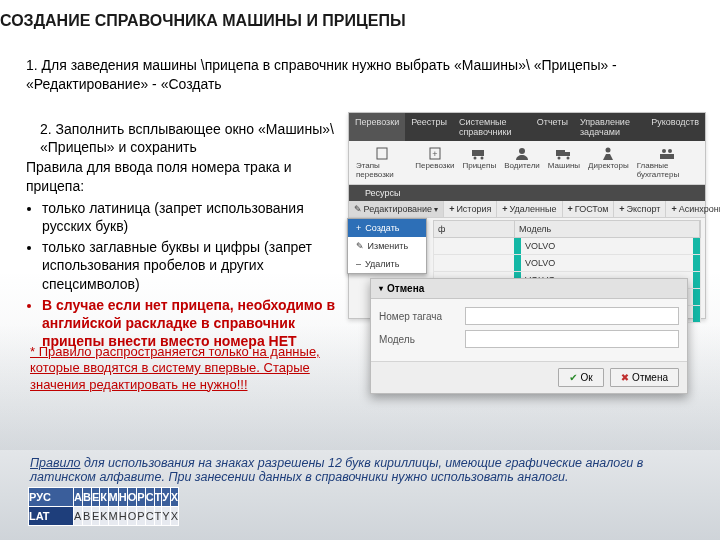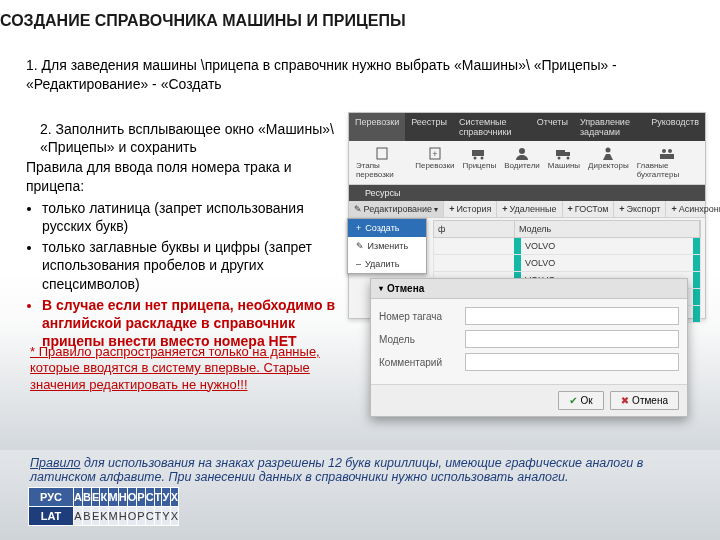--- a/index.html
+++ b/index.html
@@ -9,21 +9,21 @@
 .step1{position:absolute;top:56px;left:26px;right:26px;font-size:14px;line-height:1.35}
 .left-col{position:absolute;top:120px;left:26px;width:310px;font-size:14px;line-height:1.3}
 .rules{margin-top:2px}
 .rules ul{margin:4px 0 0 16px;padding:0}
 .rules li{margin-bottom:3px}
 .red{color:#c00000;font-weight:700}
 .redover{position:absolute;top:344px;left:30px;width:300px;font-size:13px;line-height:1.25;color:#c00000;text-decoration:underline}
 .gost{position:absolute;bottom:56px;left:30px;right:30px;font-size:12.5px;font-style:italic;color:#1e3e7b}
 .gostlabel{text-decoration:underline;font-style:italic}
 .letters{position:absolute;bottom:14px;left:28px;right:28px;font-size:11px;border-collapse:collapse}
-.letters td,.letters th{border:1px solid #fff;padding:3px 0;text-align:center}
+.letters td,.letters th{border:1px solid #fff;padding:3px 0;text-align:left}
 .letters .hdr{background:#1e3e7b;color:#fff;font-weight:700;width:44px}
 .letters .row1 td{background:#3a5e9b;color:#fff;font-weight:700}
 .letters .row2 td{background:#e7eaf0;color:#333}
 
 
 .app{position:absolute;top:112px;left:348px;width:356px;background:#f3f3f3;border:1px solid #c4c4c4;box-shadow:0 2px 4px rgba(0,0,0,0.15);font-size:10px;color:#333}
 .menubar{display:flex;background:#3a3a3a;color:#ddd;font-size:9px}
 .menubar div{padding:4px 6px}
 .toolbar{display:flex;gap:2px;padding:3px 4px;border-bottom:1px solid #d0d0d0}
 .tool{display:flex;flex-direction:column;align-items:center;gap:1px;padding:2px 3px;color:#444;font-size:8px}
@@ -258,24 +258,20 @@
       </div>
   <div class="body">
     <div class="field">
           <label>Номер тагача</label>
           <div class="inp"></div>
         </div>
     <div class="field">
           <label>Модель</label>
           <div class="inp"></div>
         </div>
-    <div class="field">
-          <label>Комментарий</label>
-          <div class="inp"></div>
-        </div>
   </div>
   <div class="btns">
     <div class="btn">
           <span style="color:#2a8a2a">✔</span>
           <span>Ок</span>
         </div>
     <div class="btn">
           <span style="color:#c03030">✖</span>
           <span>Отмена</span>
         </div>

